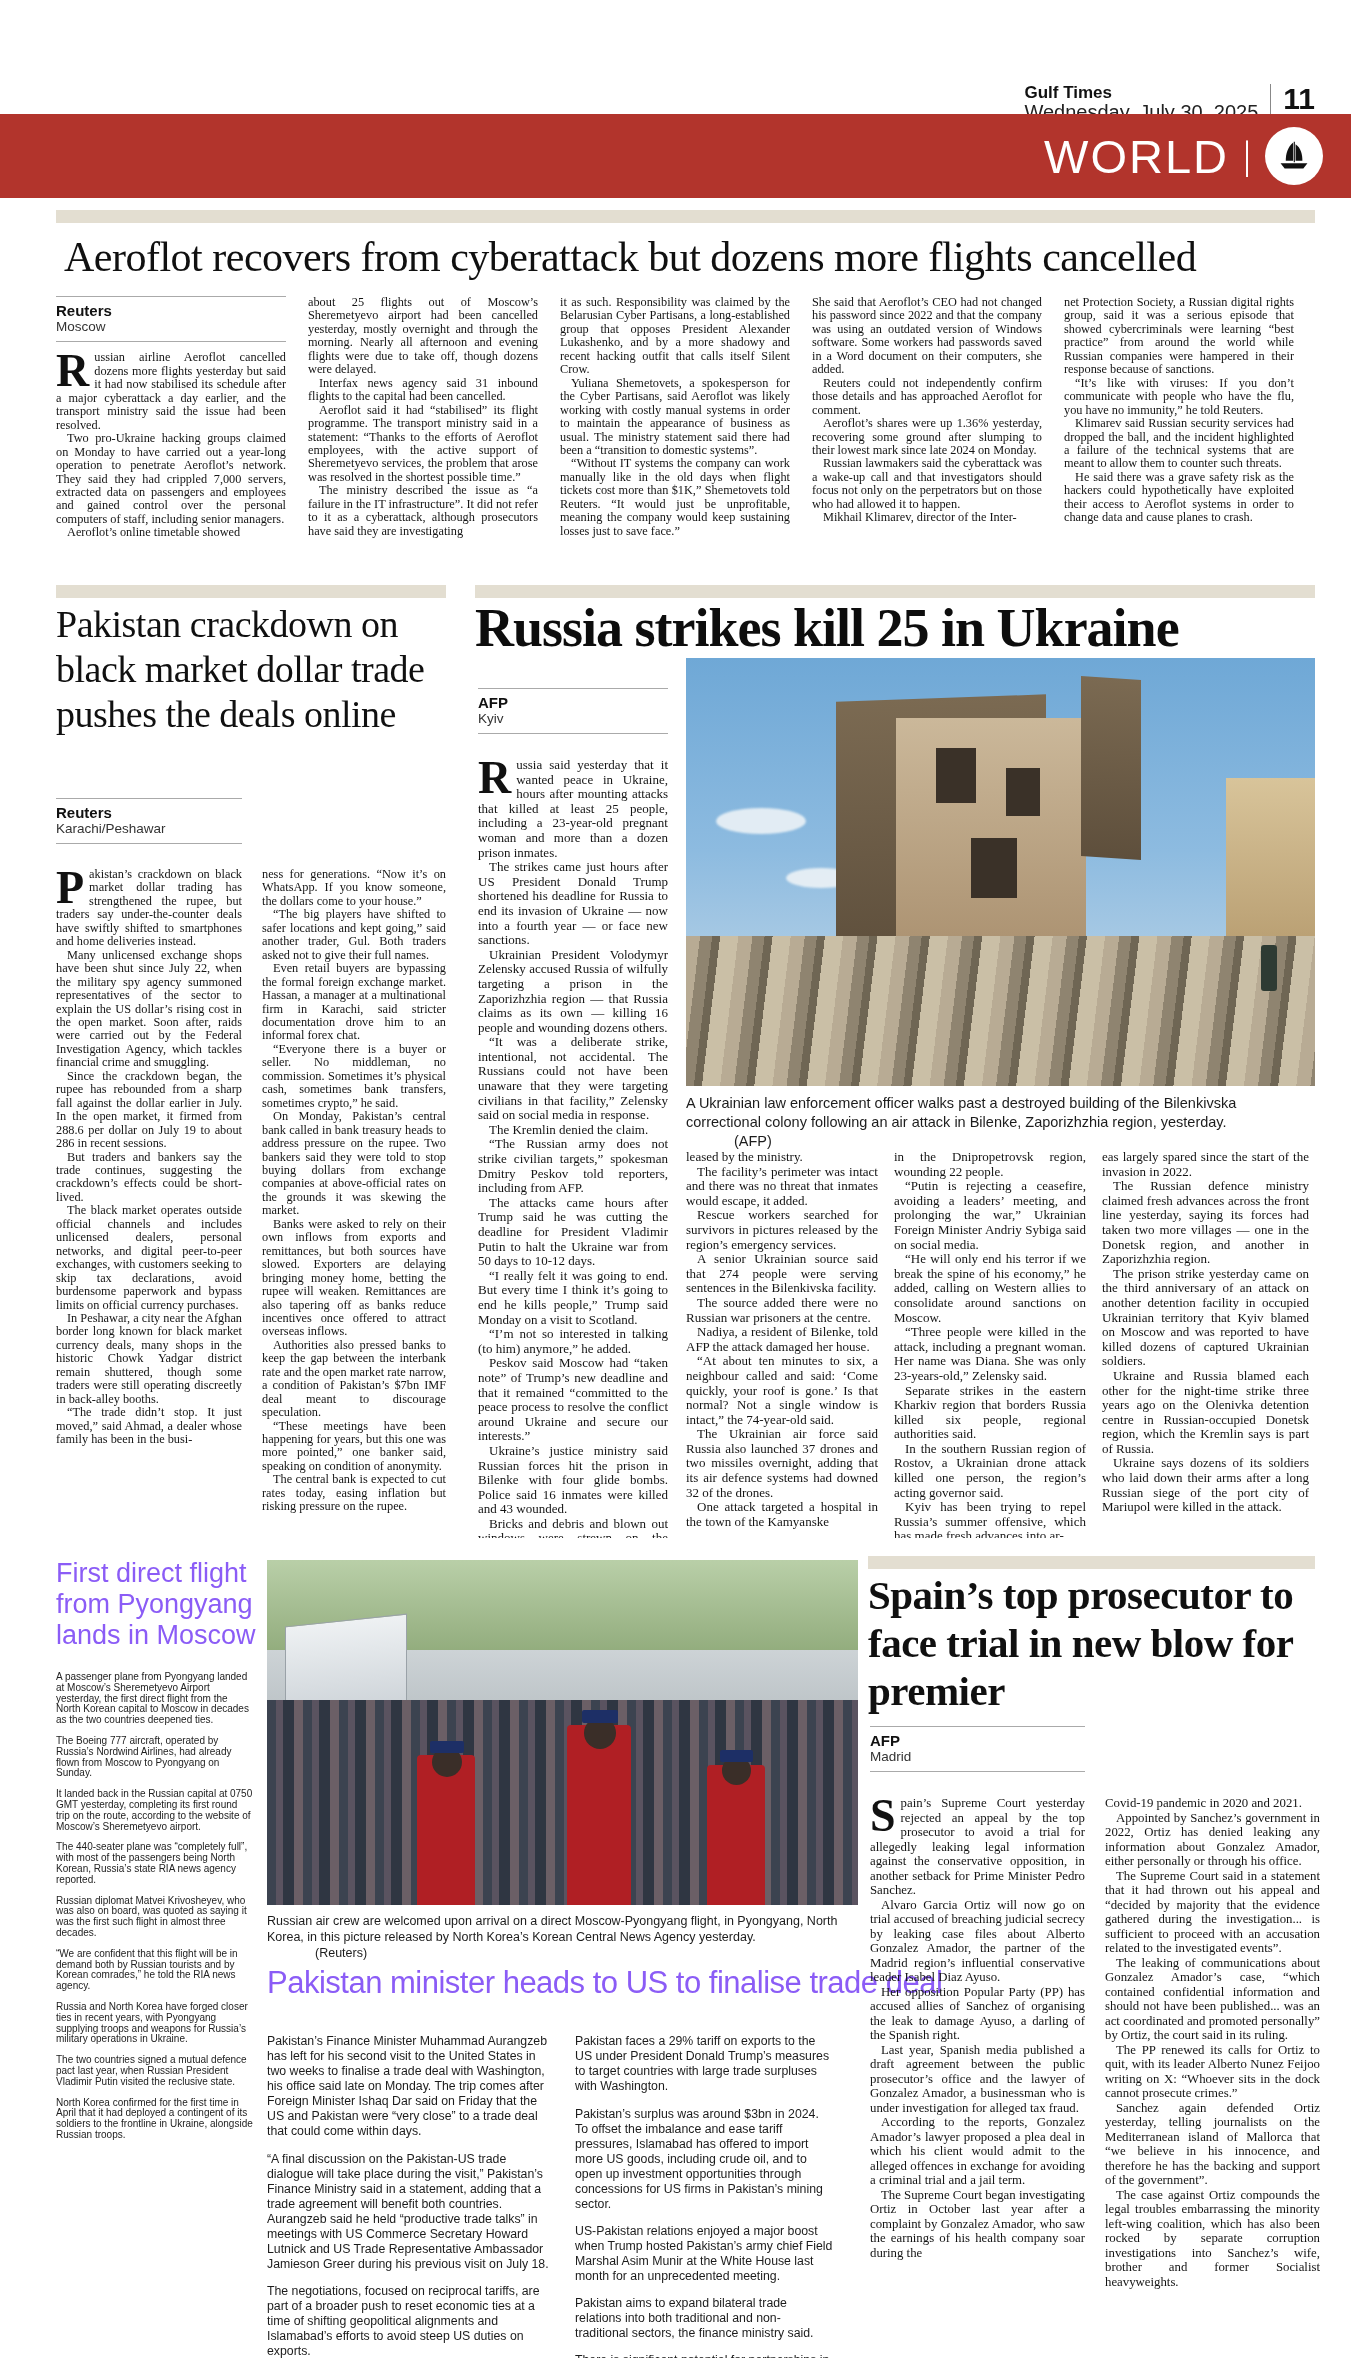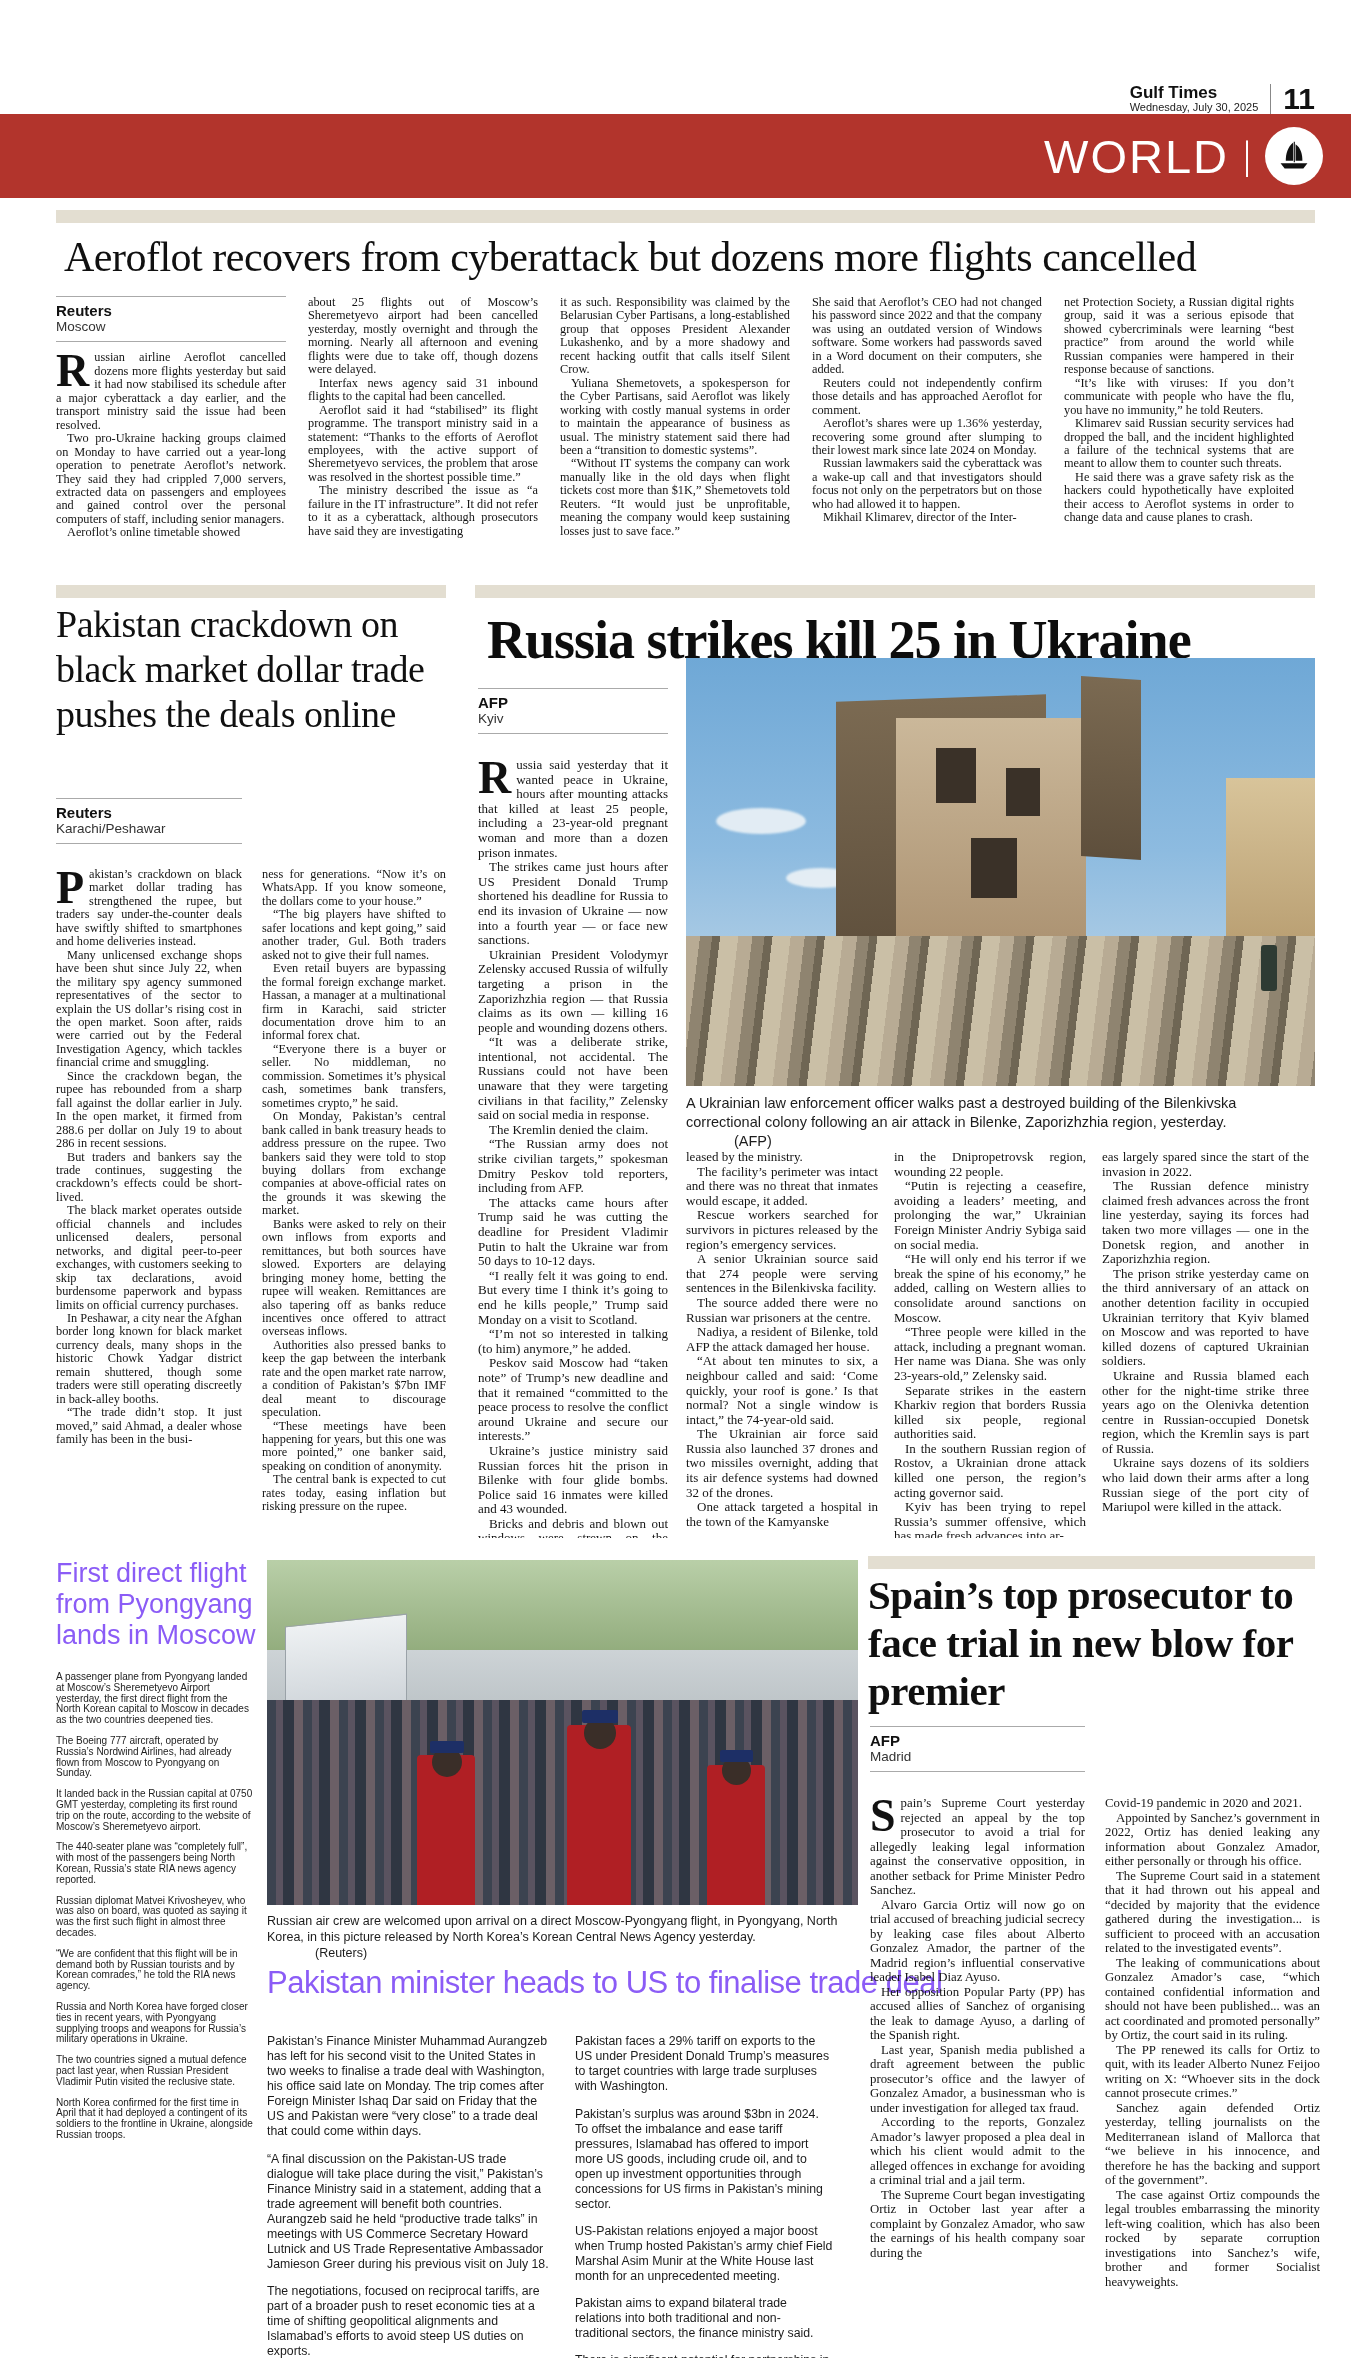--- a/index.html
+++ b/index.html
@@ -6,21 +6,21 @@
   .page{position:relative;width:1351px;height:2365px;background:#ffffff;overflow:hidden;
         font-family:"Liberation Serif","DejaVu Serif",serif;color:#141414;}
   .abs{position:absolute;}
 
   
   .masthead{position:absolute;left:0;top:84px;width:1315px;height:46px;
             display:flex;justify-content:flex-end;align-items:flex-start;
             font-family:"Liberation Sans",sans-serif;}
   .mast-text{line-height:1.05;}
   .paper-name{font-weight:bold;font-size:17px;color:#111;}
-  .paper-date{font-size:11px;color:#222;}
+  .paper-date{font-size:20px;color:#222;}
   .mast-rule{width:1px;height:40px;background:#888;margin:0 12px;}
   .page-number{font-weight:bold;font-size:30px;color:#111;margin-top:-2px;}
 
   .banner{position:absolute;left:0;top:114px;width:1351px;height:84px;
           display:flex;justify-content:flex-end;align-items:center;gap:14px;
           padding-right:28px;box-sizing:border-box;}
   .banner-title{font-family:"Liberation Sans",sans-serif;font-weight:400;
                 font-size:47px;letter-spacing:2px;color:#ffffff;line-height:1;}
   .banner-sep{color:#fff;font-size:40px;font-weight:200;margin-top:-4px;}
   .banner-logo{width:58px;height:58px;border-radius:50%;background:#ffffff;
@@ -172,21 +172,21 @@
         <p>“Everyone there is a buyer or seller. No middleman, no commission. Sometimes it’s physical cash, sometimes bank transfers, sometimes crypto,” he said.</p>
         <p>On Monday, Pakistan’s central bank called in bank treasury heads to address pressure on the rupee. Two bankers said they were told to stop buying dollars from exchange companies at above-official rates on the grounds it was skewing the market.</p>
         <p>Banks were asked to rely on their own inflows from exports and remittances, but both sources have slowed. Exporters are delaying bringing money home, betting the rupee will weaken. Remittances are also tapering off as banks reduce incentives once offered to attract overseas inflows.</p>
         <p>Authorities also pressed banks to keep the gap between the interbank rate and the open market rate narrow, a condition of Pakistan’s $7bn IMF deal meant to discourage speculation.</p>
         <p>“These meetings have been happening for years, but this one was more pointed,” one banker said, speaking on condition of anonymity.</p>
         <p>The central bank is expected to cut rates today, easing inflation but risking pressure on the rupee.</p>
       </div>
   </div>
 
   <div class="abs kicker" style="left:475px;top:585px;width:840px;"></div>
-  <h2 class="abs hl-heavy" style="left:475px;top:600px;width:840px;margin:12px;font-size:54px;line-height:1.05;white-space:nowrap;">Russia strikes kill 25 in Ukraine</h2>
+  <h2 class="abs hl-heavy" style="left:475px;top:600px;width:840px;margin:0;font-size:54px;line-height:1.05;white-space:nowrap;">Russia strikes kill 25 in Ukraine</h2>
   <div class="abs byline" style="left:478px;top:688px;width:190px;">
     <div class="agency">AFP</div>
     <div class="place">Kyiv</div>
   </div>
 
   <div class="photo" style="left:686px;top:658px;width:629px;height:428px;">
     <div class="ph-sky"></div>
     <div class="ph-cloud" style="left:30px;top:150px;width:90px;height:26px;"></div>
     <div class="ph-cloud" style="left:100px;top:210px;width:70px;height:20px;"></div>
     <div class="ph-building dark" style="left:150px;top:40px;width:210px;height:260px;transform:skewY(-2deg);"></div>

